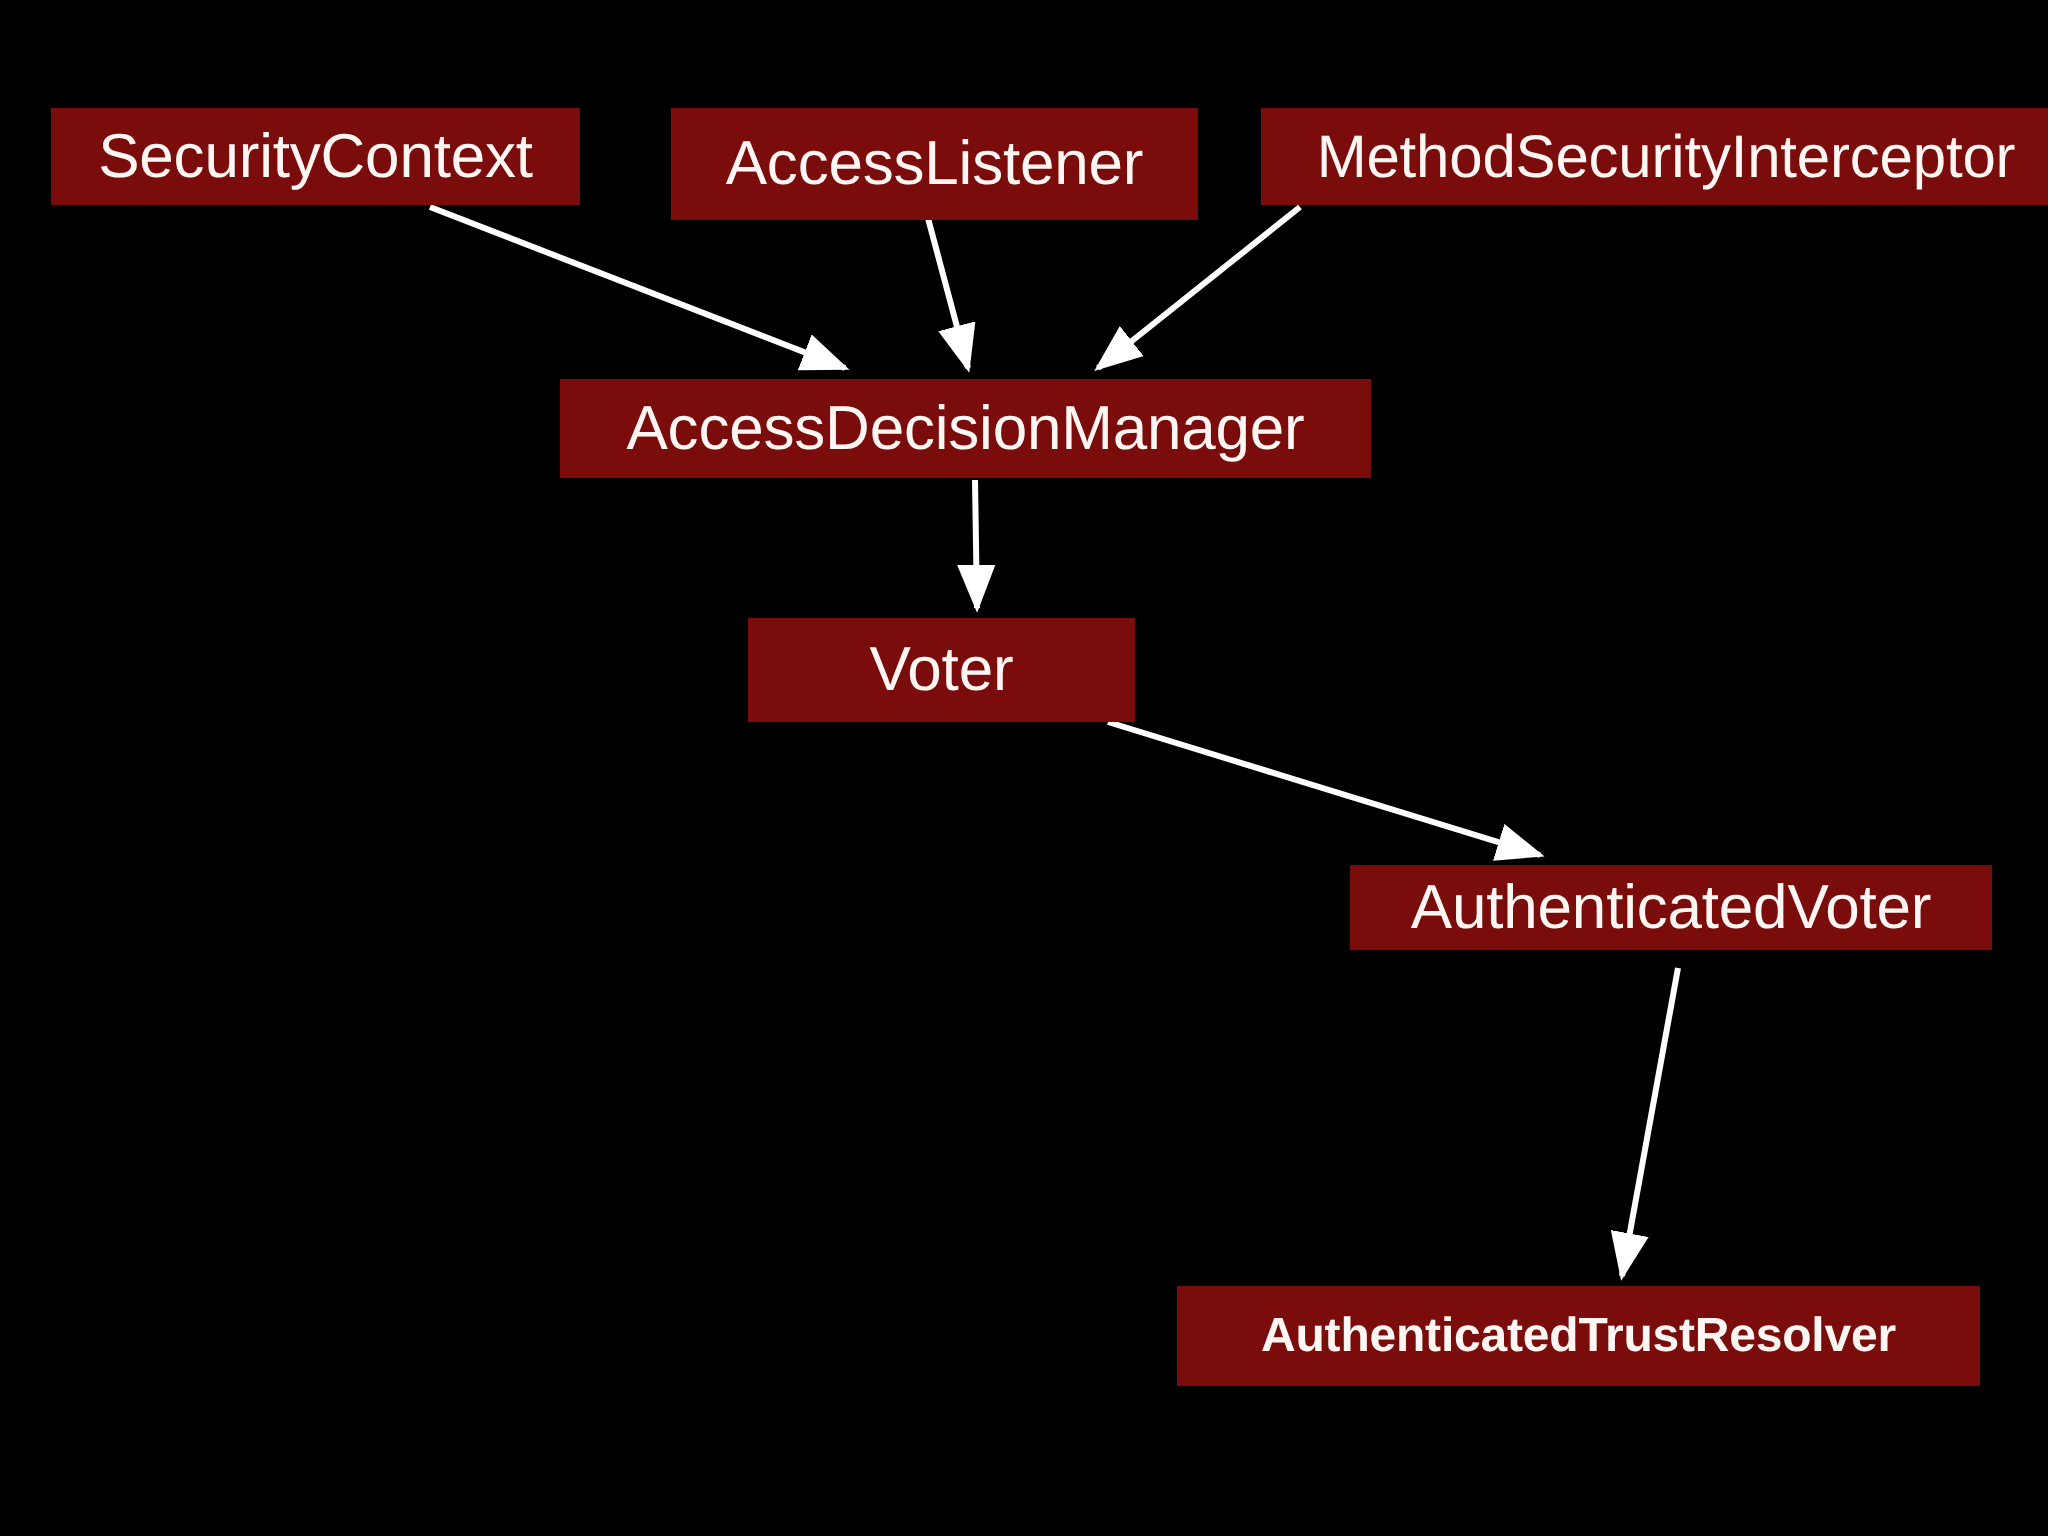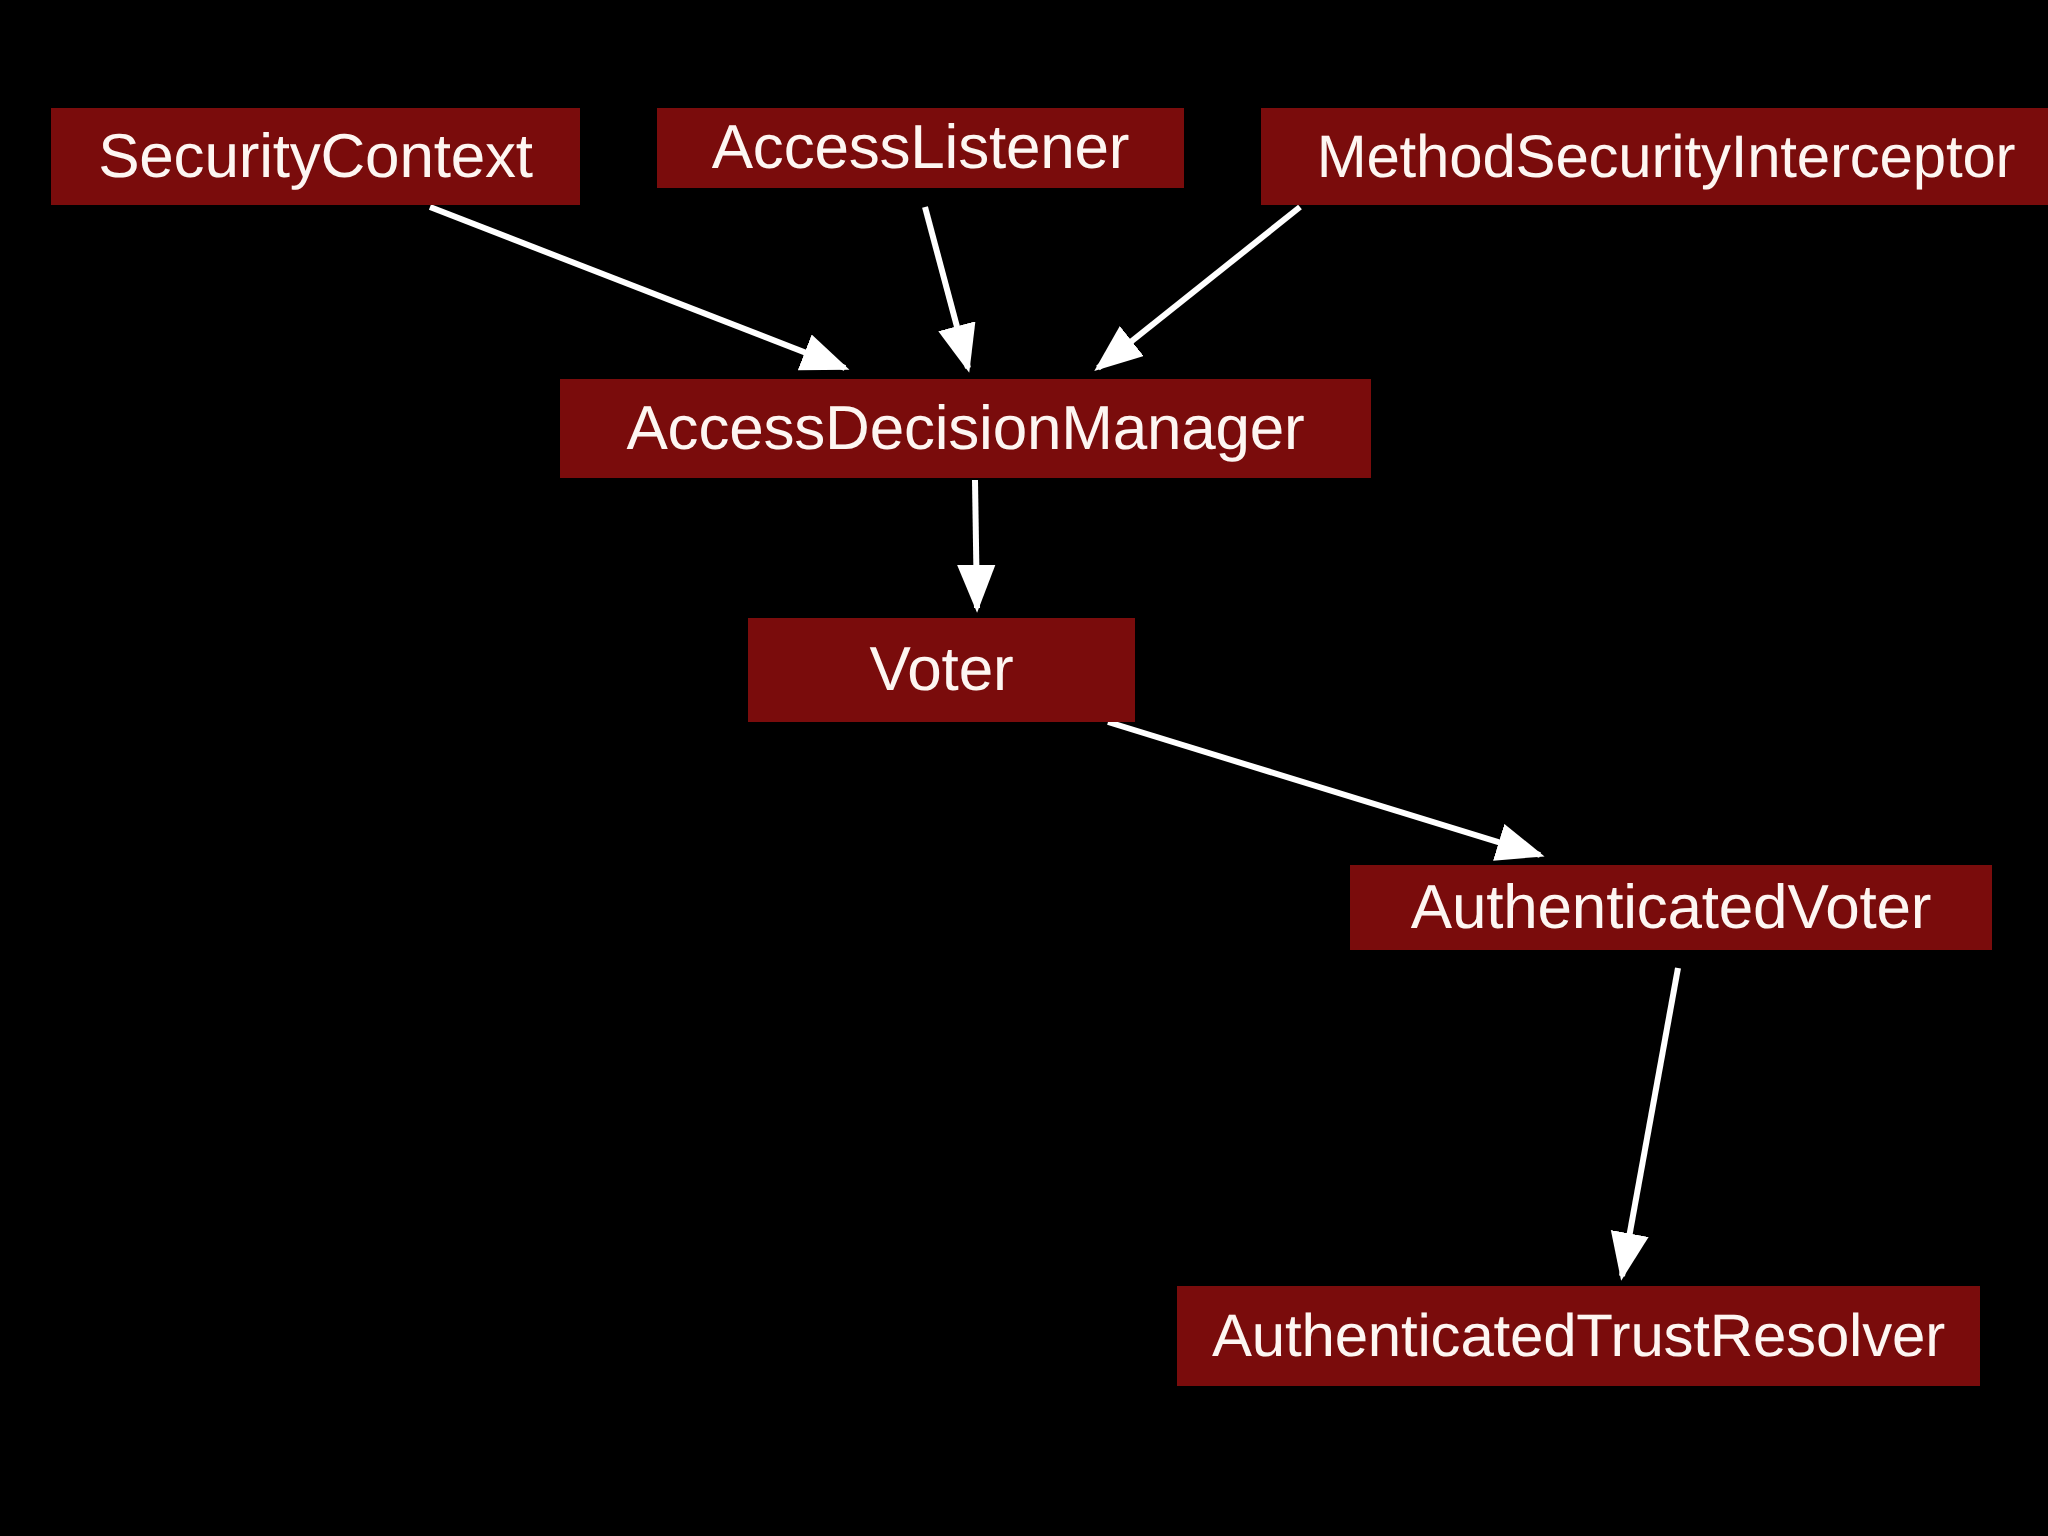--- a/index.html
+++ b/index.html
@@ -37,29 +37,29 @@
   .node-label {
     font-family: "Liberation Sans", sans-serif;
     font-weight: 300;
     font-size: 62px;
     line-height: 1;
     color: #fdf6f2;
     text-rendering: geometricPrecision;
   }
   
   #node-securitycontext        { left: 51px;   top: 108px;  width: 529px; height: 97px;  }
-  #node-accesslistener         { left: 657px;  top: 108px;  width: 527px; height: 80px;  }
+  #node-accesslistener         { left: 671px;  top: 108px;  width: 527px; height: 112px;  }
   #node-methodsecurityinterceptor { left: 1261px; top: 108px; width: 810px; height: 97px; }
   #node-accessdecisionmanager  { left: 560px;  top: 379px;  width: 811px; height: 99px;  }
   #node-voter                  { left: 748px;  top: 618px;  width: 387px; height: 104px; }
   #node-authenticatedvoter     { left: 1350px; top: 865px;  width: 642px; height: 85px; }
   #node-authenticatedtrustresolver { left: 1177px; top: 1286px; width: 803px; height: 100px; }
 
   #node-methodsecurityinterceptor .node-label { font-size: 60px; }
-  #node-authenticatedtrustresolver .node-label { font-size: 60px; }
+  #node-authenticatedtrustresolver .node-label { font-size: 48px; font-weight: bold; }
 </style>
 </head>
 <body>
 
 <div id="stage">
 
   <svg id="edge-layer" viewBox="0 0 2048 1536" width="2048" height="1536" xmlns="http://www.w3.org/2000/svg">
     <defs>
       <marker id="arrowhead" markerWidth="9" markerHeight="9" refX="7.2" refY="3.2" orient="auto" markerUnits="strokeWidth">
         <path d="M0,0 L8,3.2 L0,6.4 z" fill="#ffffff"></path>

